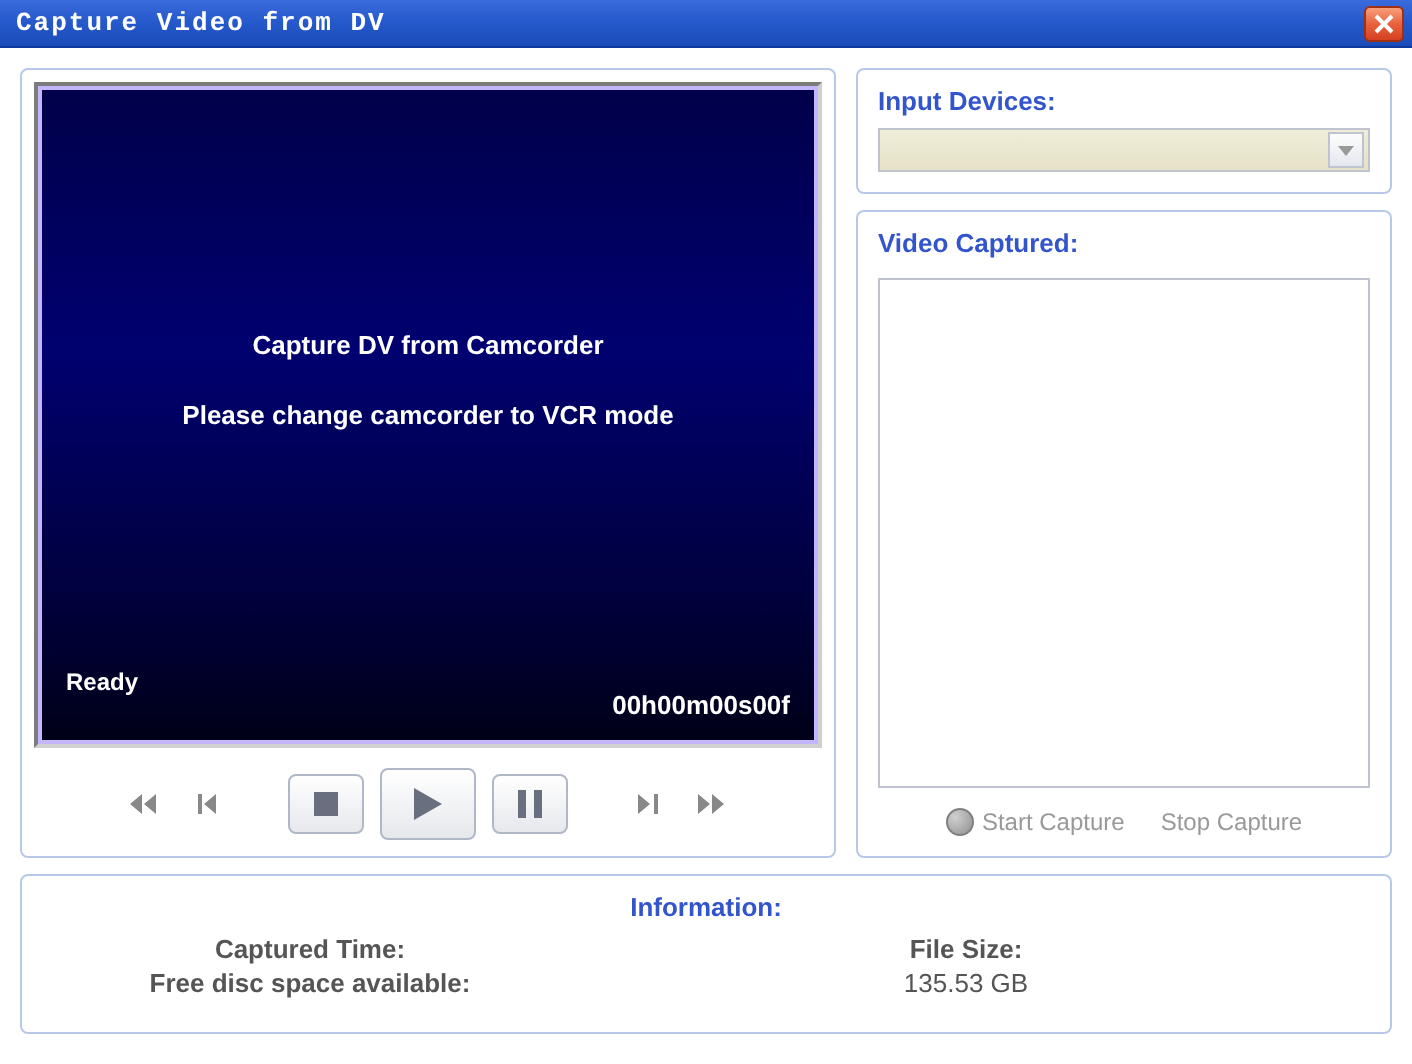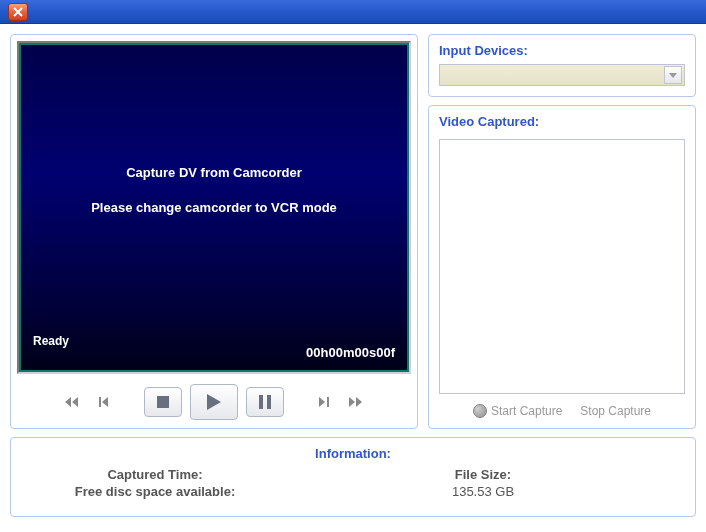--- a/index.html
+++ b/index.html
@@ -56,21 +56,21 @@
   width: 408px;
   border: 1px solid #b8c8e8;
   border-radius: 4px;
   padding: 6px;
   display: flex;
   flex-direction: column;
   background: #fff;
 }
 .video-frame {
   border: 2px inset #d0d0d0;
-  background: #0f766e;
+  background: #c4b5fd;
   padding: 2px;
   flex: 1;
   display: flex;
 }
 .video-area {
   flex: 1;
   background: linear-gradient(to bottom, #00004a 0%, #000070 40%, #00003a 80%, #000018 100%);
   color: #fff;
   font-weight: bold;
   position: relative;
@@ -227,20 +227,21 @@
   justify-content: center;
   cursor: pointer;
   box-shadow: inset 0 1px 0 rgba(255,255,255,0.7), 0 1px 2px rgba(0,0,0,0.15);
   font-size: 13px;
 }
 </style>
 </head>
 <body>
 
 <div class="titlebar">
+  <span class="titlebar-text">Capture Video from DV</span>
   <div class="close-btn">
     <svg viewBox="0 0 10 10">
         <path d="M1 1 L9 9 M9 1 L1 9" stroke="#fff" stroke-width="2" fill="none"></path>
       </svg>
   </div>
 </div>
 
 <div class="content">
   <div class="top-row">
 

